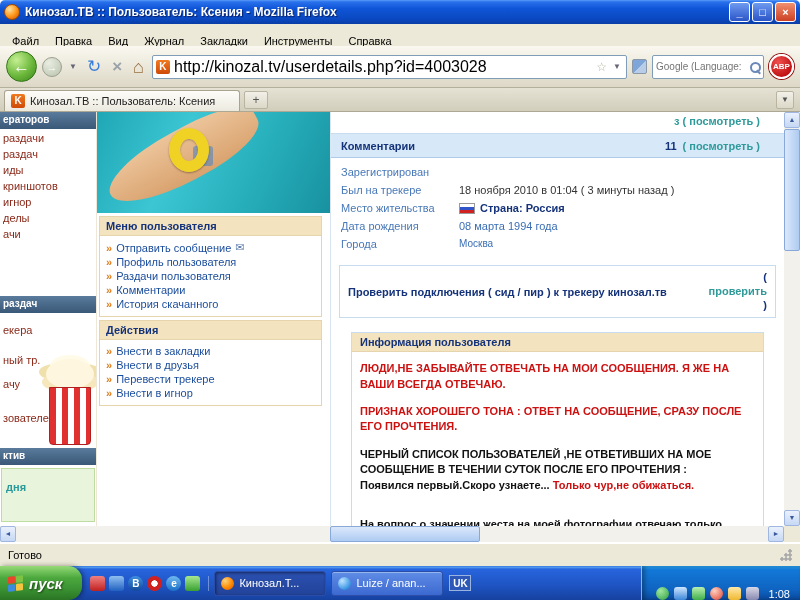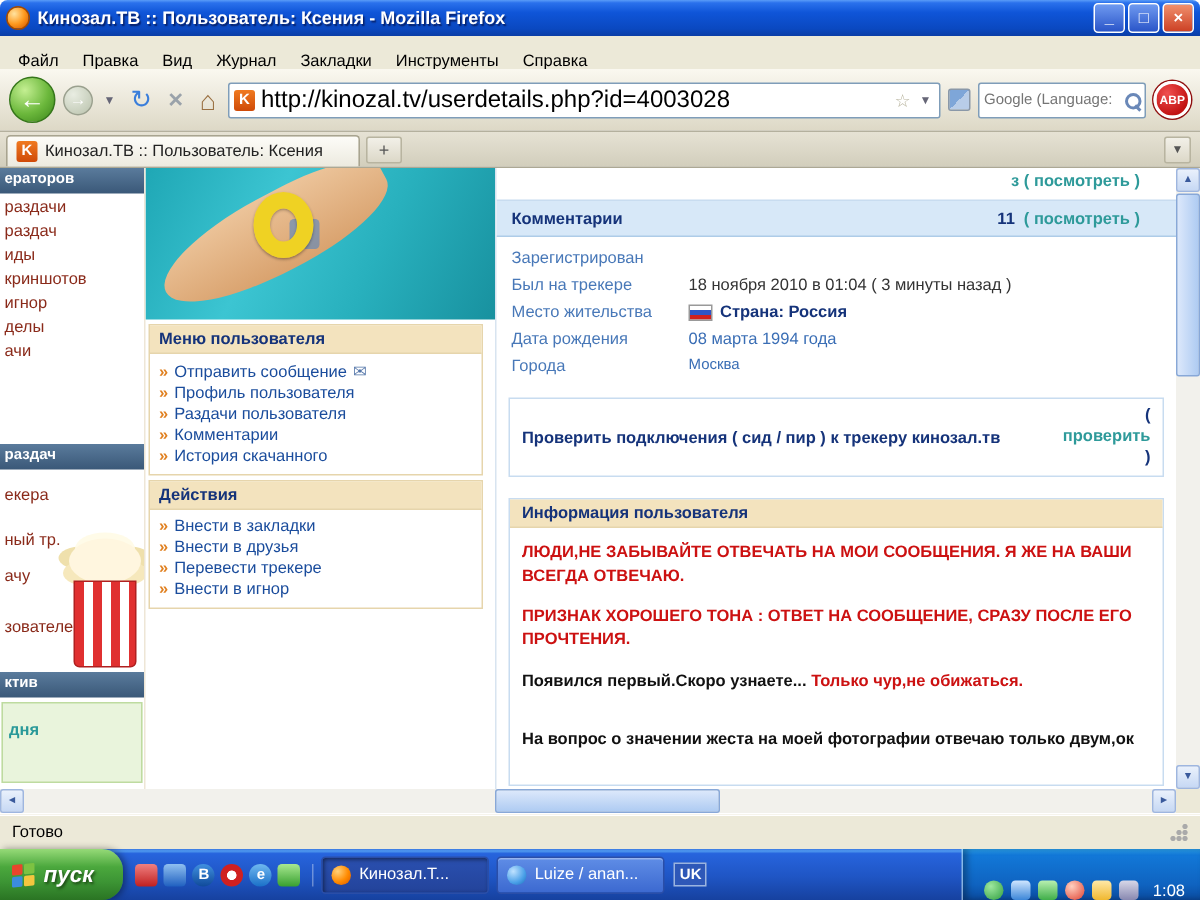--- a/index.html
+++ b/index.html
@@ -116,21 +116,21 @@
   .d-label { width:118px; flex:none; color:#4878b8; }
   .d-value { color:#333; }
   .d-value.navy { color:#15337a; font-weight:bold; display:flex; align-items:center; gap:5px; }
   .d-value.blue { color:#3a6eb5; }
   .d-value.small { font-size:10px; }
   .flag { width:16px; height:11px; border:1px solid #999; display:inline-block; flex:none;
     background:linear-gradient(to bottom,#fff 0 33%,#2f55c8 33% 66%,#d02020 66% 100%); }
   .check-box { margin:12px 8px 0; border:1px solid #c8dcf0; padding:5px 8px; display:flex; min-height:48px; }
   .check-text { color:#15337a; font-weight:bold; width:330px; align-self:center; }
   .check-right { margin-left:auto; display:flex; flex-direction:column; align-items:flex-end; line-height:1.25; color:#15337a; font-weight:bold; }
-  .info-box { margin:14px 8px 0; border:1px solid #c8dcf0; }
+  .info-box { margin:14px 20px 0; border:1px solid #c8dcf0; }
   .info-header { background:#f3e3be; color:#15337a; font-weight:bold; padding:3px 8px; border-bottom:1px solid #e6d5ac; }
   .info-body { padding:9px 8px; font-weight:bold; line-height:1.4; }
   .info-body p { margin-bottom:12px; }
   .p-red { color:#cc1111; }
   .p-black { color:#111; }
   .p-last { margin-top:24px; }
 
   
   .vscroll { position:absolute; right:0; top:0; width:16px; height:414px; background:#f2f1ec; }
   .hscroll { position:absolute; left:0; bottom:0; width:784px; height:16px; background:#f2f1ec; }
@@ -371,20 +371,21 @@
           <a class="teal">проверить</a>
           <span>)</span>
         </span>
       </div>
 
       <div class="info-box">
         <div class="info-header">Информация пользователя</div>
         <div class="info-body">
           <p class="p-red">ЛЮДИ,НЕ ЗАБЫВАЙТЕ ОТВЕЧАТЬ НА МОИ СООБЩЕНИЯ. Я ЖЕ НА ВАШИ ВСЕГДА ОТВЕЧАЮ.</p>
           <p class="p-red">ПРИЗНАК ХОРОШЕГО ТОНА : ОТВЕТ НА СООБЩЕНИЕ, СРАЗУ ПОСЛЕ ЕГО ПРОЧТЕНИЯ.</p>
+          <p class="p-black" style="margin-bottom:0;">ЧЕРНЫЙ СПИСОК ПОЛЬЗОВАТЕЛЕЙ ,НЕ ОТВЕТИВШИХ НА МОЕ СООБЩЕНИЕ В ТЕЧЕНИИ СУТОК ПОСЛЕ ЕГО ПРОЧТЕНИЯ :</p>
           <p>
             <span class="p-black">Появился первый.Скоро узнаете...</span>
             <span class="p-red">Только чур,не обижаться.</span>
           </p>
           <p class="p-black p-last">На вопрос о значении жеста на моей фотографии отвечаю только двум,ок</p>
         </div>
       </div>
     </div>
 
     <div class="vscroll">

